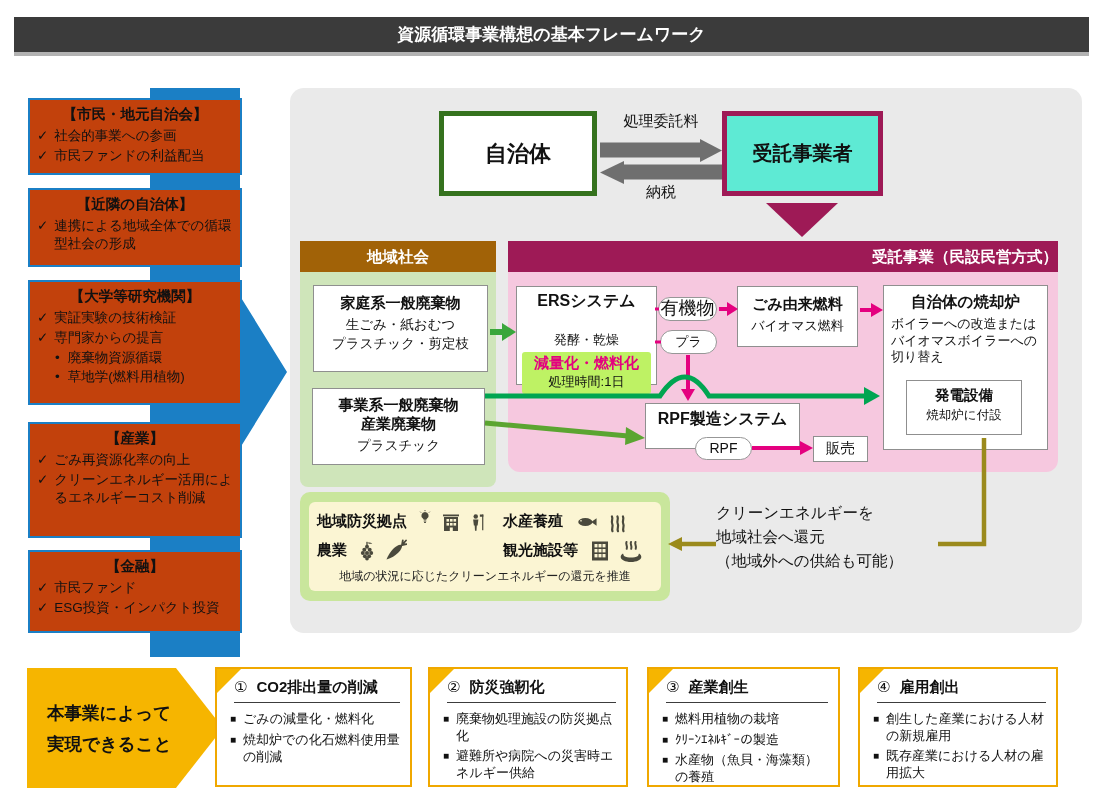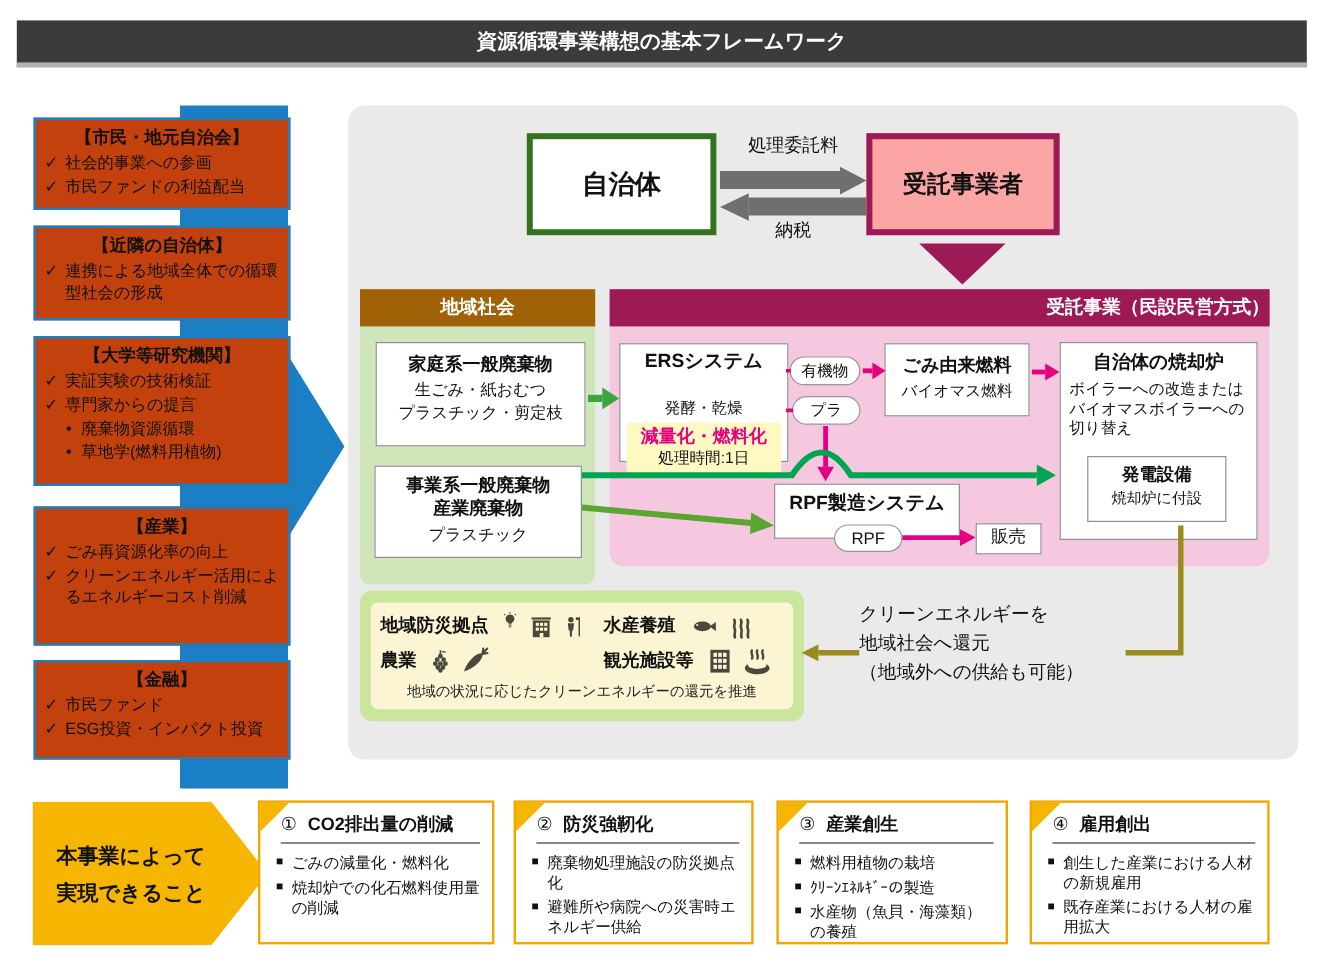--- a/index.html
+++ b/index.html
@@ -18,21 +18,21 @@
   .row .ck{flex:0 0 auto}
   .row.sub{padding-left:18px;gap:8px}
   
   .panel{background:#eaeaea;border-radius:14px;z-index:0}
   .gh{background:#a16207;color:#fff;font-weight:bold;font-size:15.5px;text-align:center;
       line-height:31px;height:31px}
   .mh{background:#9e1a56;color:#fff;font-weight:bold;font-size:15.5px;text-align:right;
       line-height:31px;height:31px}
   .wbox{background:#fff;border:1.5px solid #8f8f8f;box-sizing:border-box}
   .pill{background:#fff;border:1.5px solid #979797;border-radius:13px;text-align:center;box-sizing:border-box}
-  .badge{background:#fef9c3;border-radius:3px;margin:3px 5px 0;padding:2px 0 3px}
+  .badge{background:#bef264;border-radius:3px;margin:3px 5px 0;padding:2px 0 3px}
   .flexc{display:flex;align-items:center;justify-content:center}
   
   .yarrow{background:#f6b500;clip-path:polygon(0 0,76% 0,100% 50%,76% 100%,0 100%);
           display:flex;flex-direction:column;justify-content:center;gap:7px;
           padding-left:20px;box-sizing:border-box;font-size:17.5px;font-weight:bold}
   .ob{background:#fff;border:2px solid #f0a800;box-sizing:border-box;z-index:2}
   .ob .corner{position:absolute;left:0;top:0;width:0;height:0;
           border-top:24px solid #f6b500;border-right:24px solid transparent}
   .ob-title{display:flex;gap:9px;align-items:baseline;margin:9px 10px 0 17px;padding-bottom:5px;
           border-bottom:1.5px solid #3c3c3c;font-size:15px;font-weight:bold}
@@ -122,21 +122,21 @@
       </div>
     <div class="row">
         <span class="ck">✓</span>
         <span>ESG投資・インパクト投資</span>
       </div>
   </div>
 
   <div class="abs panel" style="left:290px;top:88px;width:792px;height:545px"></div>
 
   <div class="abs flexc b" style="left:439px;top:111px;width:158px;height:85px;background:#fff;border:5px solid #35721e;box-sizing:border-box;font-size:22px;z-index:2">自治体</div>
-  <div class="abs flexc b" style="left:722px;top:111px;width:161px;height:85px;background:#fca5a5;border:5px solid #9e1a56;box-sizing:border-box;font-size:20px;z-index:2">受託事業者</div>
+  <div class="abs flexc b" style="left:722px;top:111px;width:161px;height:85px;background:#5eead4;border:5px solid #9e1a56;box-sizing:border-box;font-size:20px;z-index:2">受託事業者</div>
   <div class="abs tc" style="left:596px;top:112px;width:130px;font-size:15px;z-index:2">処理委託料</div>
   <div class="abs tc" style="left:596px;top:183px;width:130px;font-size:15px;z-index:2">納税</div>
 
   <div class="abs" style="left:300px;top:241px;width:196px;height:246px;background:#cfe5ba;border-radius:0 0 8px 8px;z-index:1">
     <div class="gh">地域社会</div>
   </div>
   <div class="abs wbox tc" style="left:313px;top:285px;width:175px;height:87px;padding-top:8px;z-index:2">
     <div class="b" style="font-size:15px">家庭系一般廃棄物</div>
     <div style="font-size:13.5px;line-height:1.4;margin-top:3px">生ごみ・紙おむつ</div>
     <div style="font-size:13.5px;line-height:1.4">プラスチック・剪定枝</div>
@@ -153,21 +153,21 @@
 
   <div class="abs wbox tc" style="left:516px;top:286px;width:141px;height:99px;z-index:2">
     <div class="b" style="font-size:16px;margin-top:4px">ERSシステム</div>
     <div style="font-size:13px;margin-top:19px">発酵・乾燥</div>
     <div class="badge">
       <div class="b" style="font-size:15px;color:#e4007f">減量化・燃料化</div>
       <div style="font-size:13px">処理時間:1日</div>
     </div>
   </div>
 
-  <div class="abs pill" style="left:658px;top:297px;width:59px;height:24px;line-height:21px;font-size:13px;z-index:3">有機物</div>
+  <div class="abs pill" style="left:658px;top:297px;width:59px;height:24px;line-height:21px;font-size:18px;z-index:3">有機物</div>
   <div class="abs pill" style="left:660px;top:330px;width:57px;height:24px;line-height:21px;font-size:13px;z-index:3">プラ</div>
 
   <div class="abs wbox tc" style="left:737px;top:286px;width:121px;height:61px;padding-top:8px;z-index:2">
     <div class="b" style="font-size:15px">ごみ由来燃料</div>
     <div style="font-size:13px;margin-top:3px">バイオマス燃料</div>
   </div>
 
   <div class="abs wbox" style="left:883px;top:285px;width:165px;height:165px;z-index:2">
     <div class="b tc" style="font-size:15.5px;margin-top:6px">自治体の焼却炉</div>
     <div style="font-size:13px;line-height:1.28;padding:3px 7px 0">ボイラーへの改造またはバイオマスボイラーへの切り替え</div>

